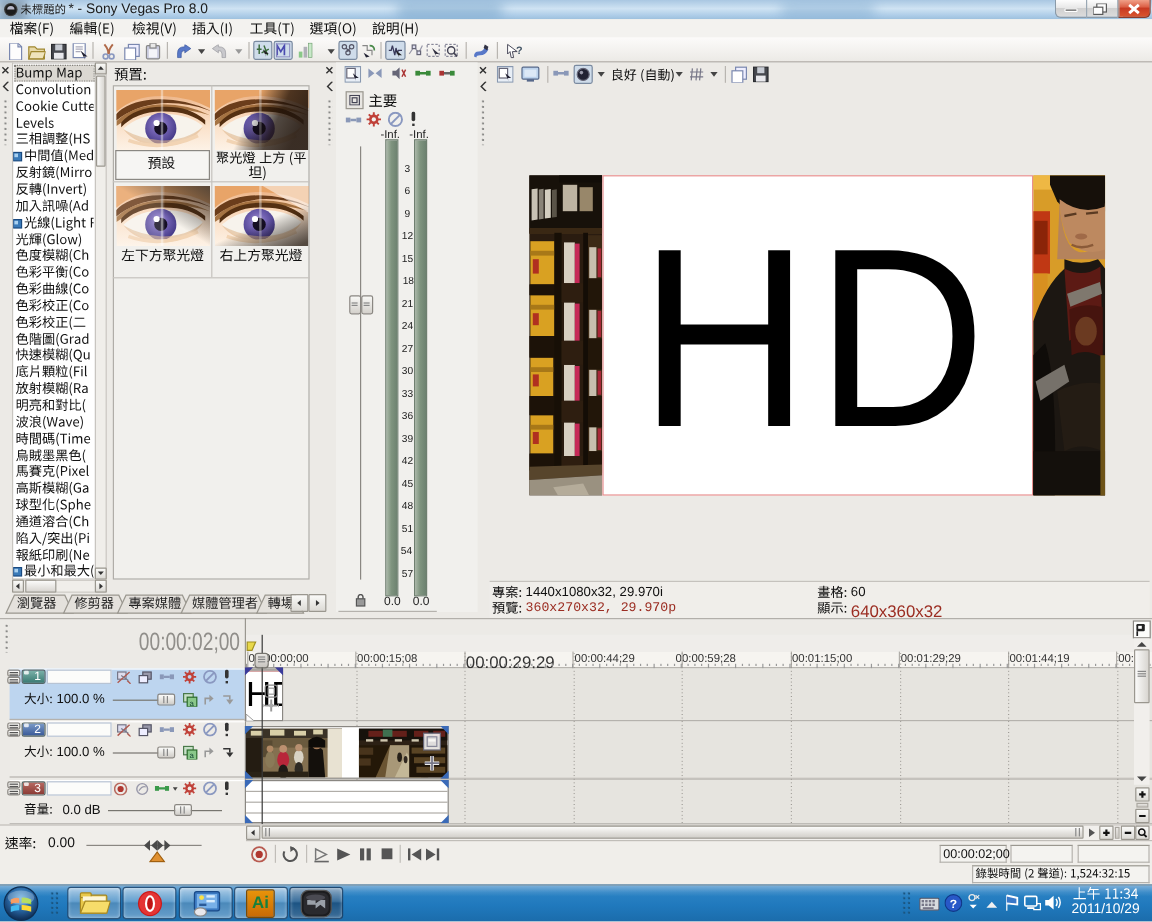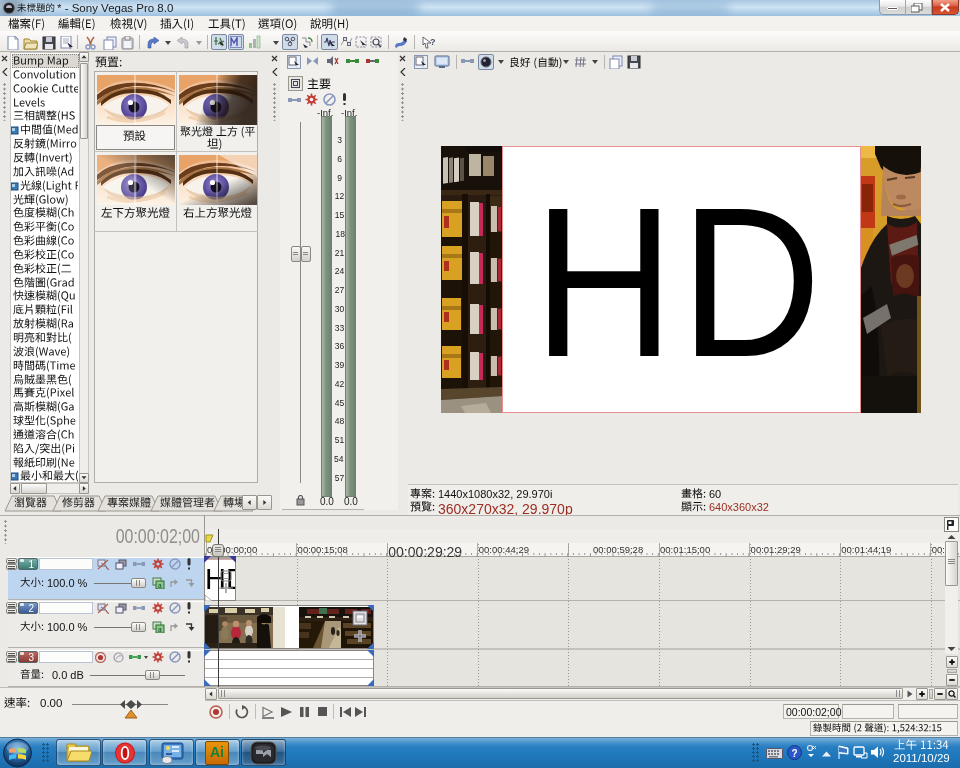--- a/index.html
+++ b/index.html
@@ -824,40 +824,40 @@
     <path d="M1.9 7 2 7.7C3.6 7.7 5.8 7.6 8.1 7.6V8.2H1.5V8.9H3.8L3.3 9.4C3.9 9.8 4.7 10.4 5.1 10.8L5.7 10.3C5.3 9.9 4.5 9.3 3.9 8.9H8.1V10.5C8.1 10.6 8 10.7 7.8 10.7C7.7 10.7 7 10.7 6.4 10.7C6.5 10.9 6.6 11.2 6.6 11.4C7.5 11.4 8.1 11.4 8.4 11.3C8.8 11.1 8.9 10.9 8.9 10.5V8.9H11.5V8.2H8.9V7.5L10 7.5C10.2 7.7 10.4 7.8 10.6 7.9L11.1 7.5C10.6 7.1 9.9 6.7 9.1 6.4H10.4V3.4H6.9V2.8H11.1V2.1H6.9V1.3H6.1V2.1H1.8V2.8H6.1V3.4H2.7V6.4H6.1V7ZM3.5 5.2H6.1V5.8H3.5ZM6.9 5.2H9.6V5.8H6.9ZM3.5 4H6.1V4.6H3.5ZM6.9 4H9.6V4.6H6.9ZM8.1 6.6C8.4 6.7 8.7 6.8 9 7L6.9 7V6.4H8.4Z M15.3 8.9C14.8 9.5 13.7 10.1 12.7 10.5C12.9 10.6 13.2 10.9 13.4 11C14.4 10.6 15.5 9.9 16.2 9.2ZM18.7 9.3C19.8 9.8 21 10.6 21.6 11.1L22.2 10.5C21.6 10 20.3 9.2 19.3 8.8ZM12.6 8V8.7H17.1V11.4H17.9V8.7H22.4V8H17.9V7.1H17.1V8ZM16.7 1.4C16.9 1.6 17 1.9 17.1 2.1H12.9V3.7H13.7V2.8H21.4V3.7H22.2V2.1H18.1C18 1.8 17.7 1.5 17.6 1.2ZM19 4.7C18.7 5.2 18.2 5.5 17.6 5.8C16.9 5.6 16.2 5.5 15.5 5.4C15.7 5.2 15.9 5 16.1 4.7ZM14.1 5.8C14.9 5.9 15.7 6.1 16.4 6.2C15.4 6.5 14.2 6.6 12.7 6.7C12.8 6.8 12.9 7.1 13 7.4C15 7.3 16.6 7 17.8 6.5C19.2 6.8 20.5 7.2 21.4 7.5L22.2 6.9C21.3 6.6 20.1 6.3 18.7 6C19.2 5.7 19.7 5.2 20 4.7H22.3V4H20.4C20.5 3.9 20.5 3.7 20.6 3.5L19.8 3.3C19.7 3.5 19.6 3.8 19.5 4H16.7C17 3.7 17.2 3.4 17.4 3.2L16.6 2.9C16.4 3.3 16.1 3.6 15.8 4H12.7V4.7H15.2C14.8 5.1 14.4 5.5 14.1 5.8Z M24.5 6.2C24.9 6.2 25.3 5.9 25.3 5.4C25.3 5 24.9 4.7 24.5 4.7C24.1 4.7 23.8 5 23.8 5.4C23.8 5.9 24.1 6.2 24.5 6.2ZM24.5 10.6C24.9 10.6 25.3 10.3 25.3 9.9C25.3 9.4 24.9 9.1 24.5 9.1C24.1 9.1 23.8 9.4 23.8 9.9C23.8 10.3 24.1 10.6 24.5 10.6Z" fill="#111"></path>
   </svg>
 <div style="position:absolute;left:438px;top:488px;font-size:11px;color:#111;white-space:pre;">1440x1080x32, 29.970i</div>
 <svg style="position:absolute;left:680px;top:487px;overflow:visible" width="28" height="15">
     <path d="M1.6 10.5V11.1H11.4V10.5ZM2.8 7.4V10H10.2V7.4ZM3.6 8.9H6.1V9.5H3.6ZM6.9 8.9H9.4V9.5H6.9ZM3.6 7.9H6.1V8.4H3.6ZM6.9 7.9H9.4V8.4H6.9ZM9.4 3.5V4.1H6.9V3.5ZM6 1.2V1.9H2.8V2.4H6V3H1.6V3.5H6V4.1H2.7V4.7H6V5.2H2.4V5.7H6V6.3H1.6V6.9H11.5V6.3H6.9V5.7H10.7V5.2H6.9V4.7H10.2V3.5H11.4V3H10.2V1.9H6.9V1.2ZM9.4 3H6.9V2.4H9.4Z M18.3 3.2H20.7C20.4 3.9 20 4.5 19.4 5C18.9 4.5 18.5 3.9 18.2 3.4ZM14.2 1.3V3.6H12.6V4.4H14.1C13.8 5.9 13 7.6 12.3 8.6C12.5 8.8 12.7 9.1 12.7 9.3C13.3 8.6 13.8 7.4 14.2 6.1V11.4H15V5.8C15.3 6.3 15.7 6.9 15.9 7.2L16.4 6.6C16.2 6.3 15.3 5.2 15 4.9V4.4H16.3L16 4.6C16.2 4.7 16.5 5 16.6 5.2C17 4.8 17.4 4.5 17.7 4C18 4.5 18.4 5.1 18.9 5.6C18 6.4 16.9 6.9 15.8 7.3C15.9 7.5 16.1 7.8 16.2 8C16.5 7.9 16.8 7.7 17.1 7.6V11.4H17.9V10.9H20.9V11.3H21.7V7.5L22.2 7.7C22.4 7.5 22.6 7.2 22.7 7C21.7 6.7 20.7 6.2 20 5.6C20.8 4.8 21.4 3.8 21.8 2.7L21.3 2.4L21.1 2.4H18.7C18.9 2.1 19.1 1.8 19.2 1.5L18.4 1.2C18 2.4 17.3 3.4 16.4 4.2V3.6H15V1.3ZM17.9 10.2V8.1H20.9V10.2ZM17.6 7.3C18.3 7 18.9 6.6 19.4 6.1C20 6.6 20.6 7 21.3 7.3Z M24.5 6.2C24.9 6.2 25.3 5.9 25.3 5.4C25.3 5 24.9 4.7 24.5 4.7C24.1 4.7 23.8 5 23.8 5.4C23.8 5.9 24.1 6.2 24.5 6.2ZM24.5 10.6C24.9 10.6 25.3 10.3 25.3 9.9C25.3 9.4 24.9 9.1 24.5 9.1C24.1 9.1 23.8 9.4 23.8 9.9C23.8 10.3 24.1 10.6 24.5 10.6Z" fill="#111"></path>
   </svg>
 <div style="position:absolute;left:709px;top:488px;font-size:11px;color:#111;white-space:pre;">60</div>
 <svg style="position:absolute;left:409px;top:500px;overflow:visible" width="28" height="15">
     <path d="M7.1 5.9H10.3V6.9H7.1ZM7.1 7.6H10.3V8.6H7.1ZM7.1 4.2H10.3V5.2H7.1ZM7.4 9.5C7 10 6 10.5 5.1 10.9C5.3 11 5.5 11.3 5.6 11.4C6.5 11.1 7.6 10.5 8.1 9.9ZM9.1 10C9.8 10.4 10.7 11 11.1 11.4L11.7 10.9C11.3 10.5 10.4 9.9 9.8 9.5ZM2 3.7C2.7 4.1 3.7 4.8 4.2 5.3H1.4V6H3.2V10.4C3.2 10.5 3.2 10.6 3 10.6C2.9 10.6 2.4 10.6 1.8 10.6C1.9 10.8 2 11.1 2.1 11.4C2.8 11.4 3.3 11.3 3.6 11.2C3.9 11.1 4 10.9 4 10.4V6H5.2C5 6.6 4.8 7.2 4.6 7.6L5.2 7.8C5.5 7.2 5.9 6.2 6.1 5.4L5.6 5.3L5.5 5.3H4.7L5 4.9C4.8 4.7 4.5 4.5 4.1 4.2C4.7 3.6 5.4 2.8 5.8 2.1L5.3 1.7L5.2 1.8H1.6V2.5H4.6C4.3 3 3.9 3.5 3.5 3.8C3.1 3.6 2.8 3.4 2.4 3.2ZM6.3 3.5V9.3H11.1V3.5H8.8L9.1 2.5H11.5V1.8H5.9V2.5H8.2C8.2 2.8 8.1 3.2 8 3.5Z M14.9 7.5H20.1V8H14.9ZM14.9 8.5H20.1V9H14.9ZM14.9 6.5H20.1V7H14.9ZM18.6 2.9V3.4H21.9V2.9ZM20.9 4.3H21.6V5.1H20.9ZM19.7 4.3H20.4V5.1H19.7ZM18.6 4.3H19.2V5.1H18.6ZM18 3.9V5.6H22.2V3.9ZM14.1 6V9.5H15.7C15.4 10.3 14.6 10.6 12.5 10.7C12.6 10.9 12.8 11.2 12.8 11.4C15.2 11.1 16.2 10.6 16.5 9.5H18.2V10.3C18.2 11.1 18.4 11.2 19.5 11.2C19.7 11.2 21.2 11.2 21.4 11.2C22.2 11.2 22.4 11 22.5 9.8C22.3 9.8 22 9.7 21.8 9.6C21.8 10.5 21.7 10.6 21.3 10.6C21 10.6 19.8 10.6 19.6 10.6C19.1 10.6 19 10.5 19 10.3V9.5H20.9V6ZM18.5 1.3C18.3 1.9 17.9 2.6 17.2 3.1C17.4 3.2 17.6 3.4 17.8 3.6C18.2 3.3 18.5 2.9 18.7 2.5H22.4V1.9H19.1C19.1 1.7 19.2 1.6 19.3 1.4ZM14.8 2.7H13.7V2.2H14.8ZM17.4 1.6H13V5.5H17.5V5H15.5V4.3H17.1V2.7H15.5V2.2H17.4ZM14.8 4.3V5H13.7V4.3ZM13.7 3.2H16.3V3.8H13.7Z M24.5 6.2C24.9 6.2 25.3 5.9 25.3 5.4C25.3 5 24.9 4.7 24.5 4.7C24.1 4.7 23.8 5 23.8 5.4C23.8 5.9 24.1 6.2 24.5 6.2ZM24.5 10.6C24.9 10.6 25.3 10.3 25.3 9.9C25.3 9.4 24.9 9.1 24.5 9.1C24.1 9.1 23.8 9.4 23.8 9.9C23.8 10.3 24.1 10.6 24.5 10.6Z" fill="#111"></path>
   </svg>
-<div style="position:absolute;left:438px;top:501px;font-size:14px;color:#9b2d22;white-space:pre;">360x270x32, 29.970p</div>
+<div style="position:absolute;left:438px;top:501px;font-size:11px;color:#9b2d22;white-space:pre;font-family:Liberation Mono, monospace;">360x270x32, 29.970p</div>
 <svg style="position:absolute;left:680px;top:500px;overflow:visible" width="28" height="15">
     <path d="M8 5.9H10.5V6.9H8ZM8 7.5H10.5V8.6H8ZM8 4.2H10.5V5.2H8ZM8.3 9.6C7.9 10 7.2 10.6 6.5 10.9C6.7 11 6.9 11.3 7 11.4C7.7 11.1 8.5 10.5 9 9.9ZM9.7 10C10.2 10.4 10.8 11 11.1 11.4L11.7 11C11.4 10.6 10.7 10 10.2 9.6ZM2.7 3.7H5.9V4.5H2.7ZM2.7 2.3H5.9V3.1H2.7ZM3.2 9.4C3.3 10 3.4 10.7 3.4 11.2L4.1 11.1C4.1 10.6 4 9.9 3.8 9.3ZM4.4 9.3C4.6 9.8 4.8 10.5 4.9 11L5.5 10.8C5.4 10.3 5.2 9.7 4.9 9.2ZM5.6 9.1C5.9 9.5 6.2 10.2 6.3 10.6L6.9 10.3C6.8 9.9 6.5 9.3 6.2 8.9ZM2.2 9.2C2 9.8 1.7 10.6 1.4 11L2 11.4C2.4 10.9 2.6 10 2.8 9.4ZM7.4 3.5V9.3H11.2V3.5H9.4L9.6 2.5H11.4V1.8H7.1V2.5H8.8C8.8 2.8 8.7 3.2 8.6 3.5ZM4.5 7.1C4.6 7.1 4.8 7 5.5 7C5.2 7.4 4.9 7.7 4.8 7.8C4.6 8 4.4 8.2 4.2 8.2L4.4 8.8V8.9C4.6 8.8 4.9 8.7 6.6 8.5C6.7 8.7 6.7 8.9 6.8 9L7.3 8.8C7.2 8.4 6.9 7.7 6.6 7.3L6.1 7.5L6.4 8L5.3 8.1C5.9 7.5 6.4 6.8 6.9 6L6.3 5.8C6.1 6 6 6.2 5.9 6.4L5.1 6.4C5.4 6.1 5.7 5.6 5.9 5.2L5.4 5H6.6V1.8H2V5H2.5C2.3 5.6 2 6.2 1.8 6.3C1.7 6.5 1.6 6.5 1.5 6.6C1.6 6.7 1.7 7 1.7 7.2C1.8 7.1 2 7.1 2.7 7C2.5 7.4 2.2 7.7 2.1 7.8C1.8 8.1 1.7 8.2 1.5 8.3C1.6 8.4 1.7 8.8 1.7 8.9C1.9 8.8 2.1 8.8 3.7 8.6L3.8 9L4.3 8.8C4.2 8.4 4 7.8 3.7 7.3L3.3 7.5C3.3 7.7 3.4 7.9 3.5 8.1L2.5 8.2C3.1 7.6 3.6 6.8 4.1 6.1L3.5 5.8C3.4 6 3.3 6.2 3.1 6.4L2.4 6.5C2.7 6.1 2.9 5.6 3.1 5.2L2.6 5H5.2C5 5.6 4.7 6.1 4.6 6.3C4.5 6.4 4.4 6.5 4.2 6.5C4.3 6.7 4.4 7 4.5 7.1Z M14.5 6.7C14.1 7.9 13.3 9.1 12.4 9.9C12.6 10 13 10.3 13.2 10.4C14 9.6 14.8 8.3 15.4 6.9ZM19.7 7C20.5 8 21.4 9.5 21.7 10.4L22.5 10C22.2 9.1 21.3 7.7 20.5 6.7ZM13.7 2V2.9H21.4V2ZM12.7 4.7V5.5H17V11.3H17.9V5.5H22.4V4.7Z M24.5 6.2C24.9 6.2 25.3 5.9 25.3 5.4C25.3 5 24.9 4.7 24.5 4.7C24.1 4.7 23.8 5 23.8 5.4C23.8 5.9 24.1 6.2 24.5 6.2ZM24.5 10.6C24.9 10.6 25.3 10.3 25.3 9.9C25.3 9.4 24.9 9.1 24.5 9.1C24.1 9.1 23.8 9.4 23.8 9.9C23.8 10.3 24.1 10.6 24.5 10.6Z" fill="#111"></path>
   </svg>
-<div style="position:absolute;left:709px;top:501px;font-size:11px;color:#9b2d22;white-space:pre;">640x360x32</div>
+<div style="position:absolute;left:709px;top:501px;font-size:14px;color:#9b2d22;white-space:pre;">640x360x32</div>
 <div style="position:absolute;left:0px;top:515px;width:960px;height:185px;background:#eceae6"></div>
 <div style="position:absolute;left:0px;top:515px;width:960px;height:1px;background:#b2afaa"></div>
 <div class="grip" style="left:4px;top:520px;height:24px"></div>
 <div style="position:absolute;left:40px;top:524px;font-size:21px;color:#908e8a;white-space:pre;width:160px;text-align:right;transform:scaleX(0.76);transform-origin:100% 0">00:00:02;00</div>
 <div style="position:absolute;left:204px;top:515px;width:1px;height:172px;background:#9a978f"></div>
 <div style="position:absolute;left:205px;top:543px;width:755px;height:14px;background:#f6f4f0;border-bottom:1px solid #a9a6a1"></div>
 <div style="position:absolute;left:205px;top:529px;width:755px;height:14px;background:#efedea"></div>
 <svg style="position:absolute;left:205px;top:534px" width="10" height="9">
     <path d="M1 1 L8 1 L5 8 L1 8 Z" fill="#e8d84a" stroke="#a09020"></path>
   </svg>
 <div style="position:absolute;left:207.0px;top:544px;font-size:9.5px;color:#333;white-space:pre;">00:00:00;00</div>
 <div style="position:absolute;left:297.6px;top:544px;font-size:9.5px;color:#333;white-space:pre;">00:00:15;08</div>
 <div style="position:absolute;left:388.2px;top:544px;font-size:14px;color:#333;white-space:pre;">00:00:29;29</div>
 <div style="position:absolute;left:478.79999999999995px;top:544px;font-size:9.5px;color:#333;white-space:pre;">00:00:44;29</div>
-<div style="position:absolute;left:593px;top:544px;font-size:9.5px;color:#333;white-space:pre;">00:00:59;28</div>
+<div style="position:absolute;left:563px;top:544px;font-size:9.5px;color:#333;white-space:pre;">00:00:59;28</div>
 <div style="position:absolute;left:660.0px;top:544px;font-size:9.5px;color:#333;white-space:pre;">00:01:15;00</div>
 <div style="position:absolute;left:750.5999999999999px;top:544px;font-size:9.5px;color:#333;white-space:pre;">00:01:29;29</div>
 <div style="position:absolute;left:841.1999999999999px;top:544px;font-size:9.5px;color:#333;white-space:pre;">00:01:44;19</div>
 <div style="position:absolute;left:931.8px;top:544px;font-size:9.5px;color:#333;white-space:pre;">00:0</div>
 <div style="position:absolute;left:206px;top:543px;width:1px;height:14px;background:#b0ada8"></div>
 <div style="position:absolute;left:296px;top:543px;width:1px;height:14px;background:#b0ada8"></div>
 <div style="position:absolute;left:387px;top:543px;width:1px;height:14px;background:#b0ada8"></div>
 <div style="position:absolute;left:477px;top:543px;width:1px;height:14px;background:#b0ada8"></div>
 <div style="position:absolute;left:568px;top:543px;width:1px;height:14px;background:#b0ada8"></div>
 <div style="position:absolute;left:659px;top:543px;width:1px;height:14px;background:#b0ada8"></div>

